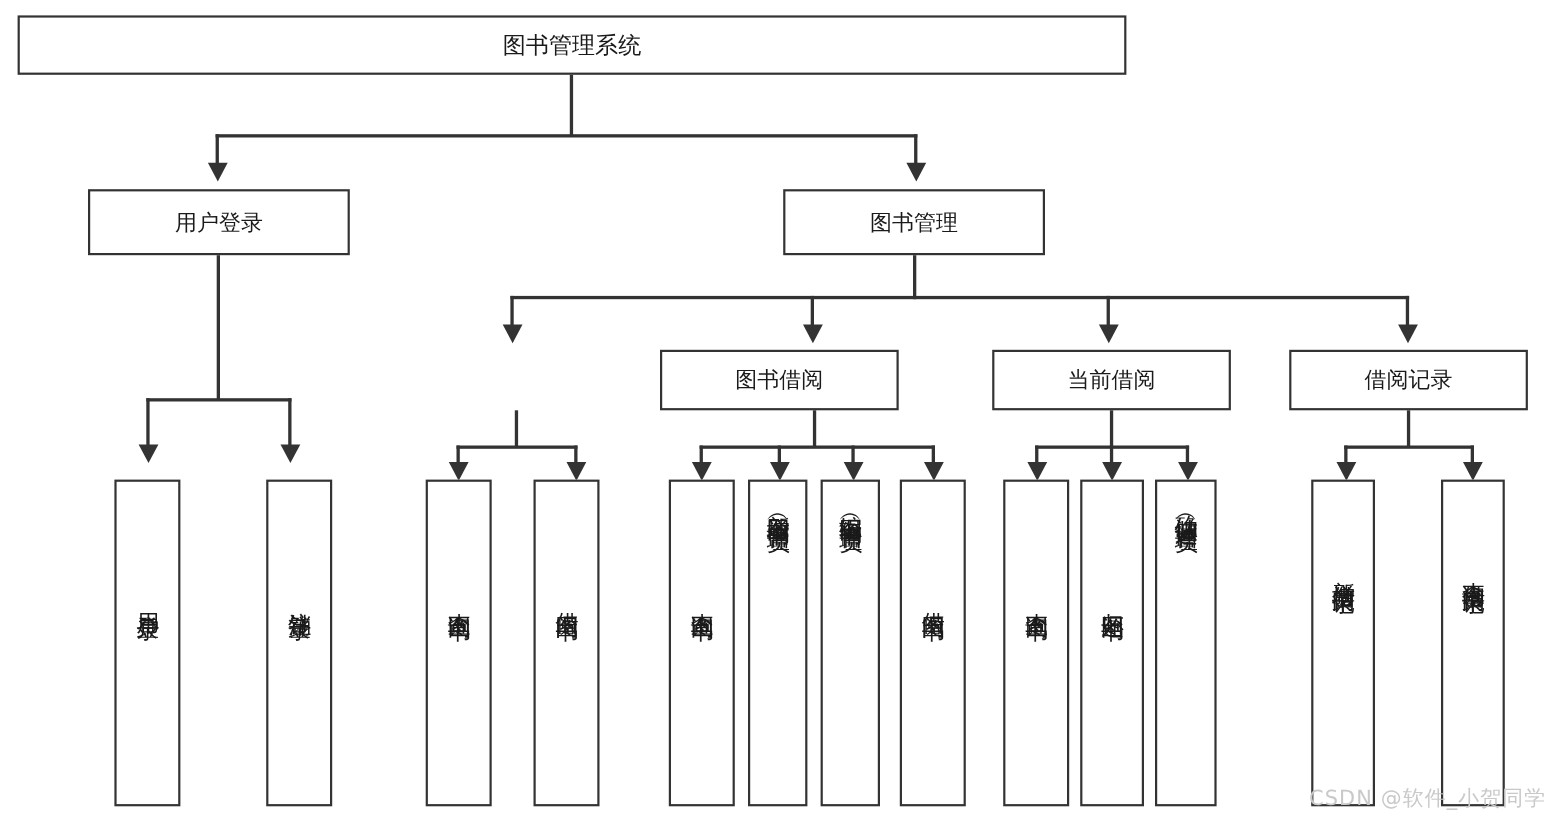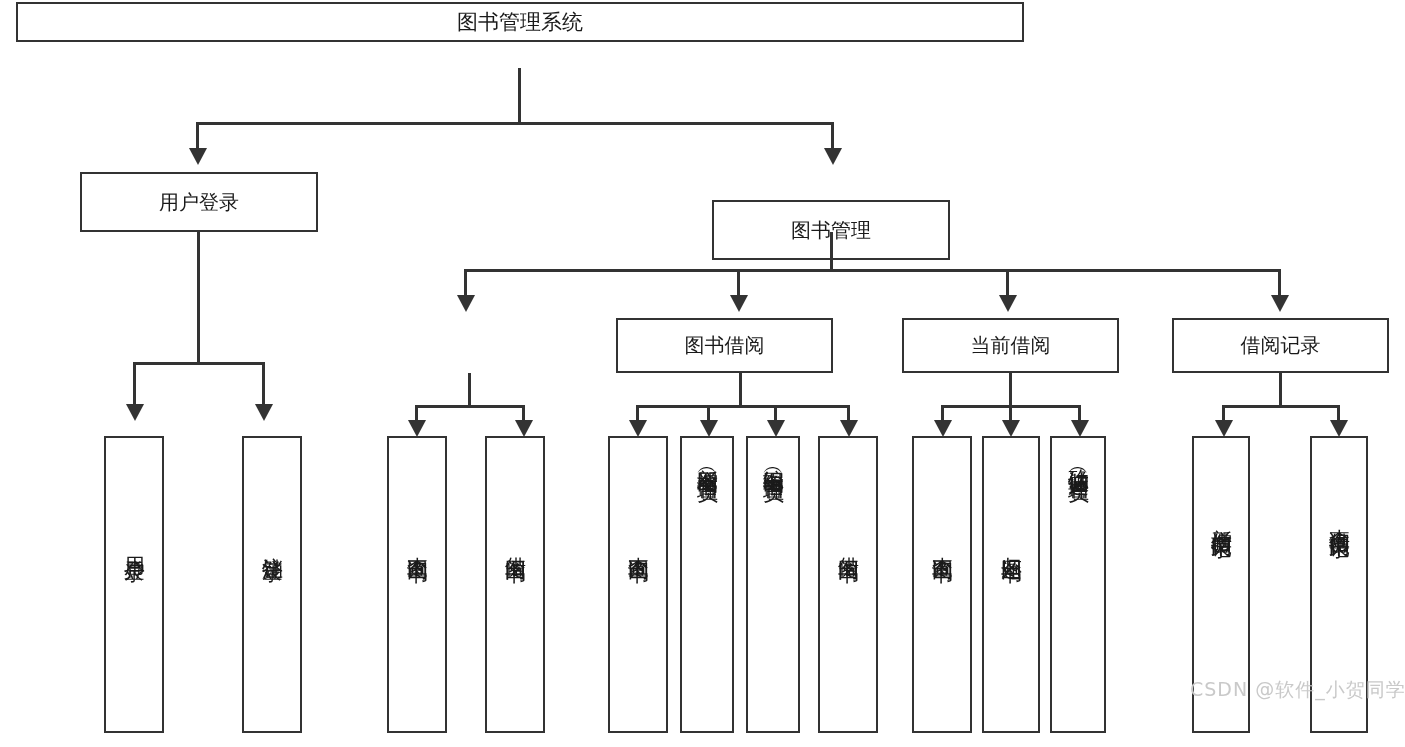--- a/index.html
+++ b/index.html
@@ -88,39 +88,39 @@
     white-space: nowrap;
     letter-spacing: 1px;
     pointer-events: none;
   }
 </style>
 </head>
 <body>
 
 <div id="canvas">
 
-  <div class="node root" style="left:16px; top:2px; width:1008px; height:40px;">
+  <div class="node root" style="left:16px; top:14px; width:1008px; height:54px;">
     <span class="label">图书管理系统</span>
   </div>
 
   <div class="edge v" style="left:518px; top:68px; width:3px; height:56px;"></div>
 
   <div class="edge h" style="left:196px; top:122px; width:638px; height:3px;"></div>
 
   <div class="edge v" style="left:196px; top:122px; width:3px; height:28px;"></div>
   <div class="arrow" style="left:189px; top:148px;"></div>
 
   <div class="edge v" style="left:831px; top:122px; width:3px; height:28px;"></div>
   <div class="arrow" style="left:824px; top:148px;"></div>
 
   <div class="node level1" style="left:80px; top:172px; width:238px; height:60px;">
     <span class="label">用户登录</span>
   </div>
 
-  <div class="node level1" style="left:712px; top:172px; width:238px; height:60px;margin-top:28px;">
+  <div class="node level1" style="left:712px; top:172px; width:238px; height:60px;">
     <span class="label">图书管理</span>
   </div>
 
   <div class="edge v" style="left:197px; top:232px; width:3px; height:132px;"></div>
   <div class="edge h" style="left:133px; top:362px; width:132px; height:3px;"></div>
   <div class="edge v" style="left:133px; top:362px; width:3px; height:44px;"></div>
   <div class="arrow" style="left:126px; top:404px;"></div>
   <div class="edge v" style="left:262px; top:362px; width:3px; height:44px;"></div>
   <div class="arrow" style="left:255px; top:404px;"></div>
 
@@ -128,21 +128,21 @@
   <div class="edge h" style="left:464px; top:269px; width:817px; height:3px;"></div>
   <div class="edge v" style="left:464px; top:269px; width:3px; height:28px;"></div>
   <div class="arrow" style="left:457px; top:295px;"></div>
   <div class="edge v" style="left:737px; top:269px; width:3px; height:28px;"></div>
   <div class="arrow" style="left:730px; top:295px;"></div>
   <div class="edge v" style="left:1006px; top:269px; width:3px; height:28px;"></div>
   <div class="arrow" style="left:999px; top:295px;"></div>
   <div class="edge v" style="left:1278px; top:269px; width:3px; height:28px;"></div>
   <div class="arrow" style="left:1271px; top:295px;"></div>
 
-  <div class="node level2" style="left:616px; top:318px; width:217px; height:55px;">
+  <div class="node level2" style="left:600px; top:318px; width:217px; height:55px;">
     <span class="label">图书借阅</span>
   </div>
   <div class="node level2" style="left:1172px; top:318px; width:217px; height:55px;">
     <span class="label">借阅记录</span>
   </div>
   <div class="node level2" style="left:902px; top:318px; width:217px; height:55px;">
     <span class="label">当前借阅</span>
   </div>
 
   <div class="edge v" style="left:468px; top:373px; width:3px; height:34px;"></div>
@@ -216,15 +216,15 @@
     <span class="label">确认归还（管理员）</span>
   </div>
 
   <div class="node leaf small2" style="left:1192px; top:436px; width:58px; height:297px;">
     <span class="label">新增借阅记录</span>
   </div>
   <div class="node leaf small2" style="left:1310px; top:436px; width:58px; height:297px;">
     <span class="label">查询借阅记录</span>
   </div>
 
-  <div class="watermark" style="left:1190px; top:677px;">CSDN @软件_小贺同学</div>
+  <div class="watermark" style="left:1190px; top:713px;">CSDN @软件_小贺同学</div>
 
 </div>
 
 </body></html>

